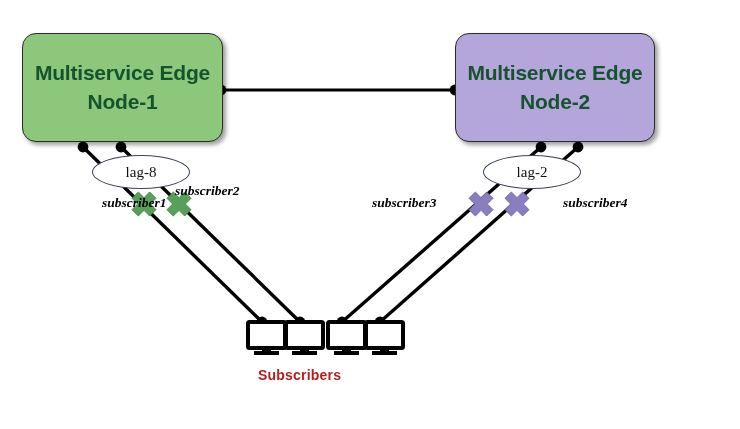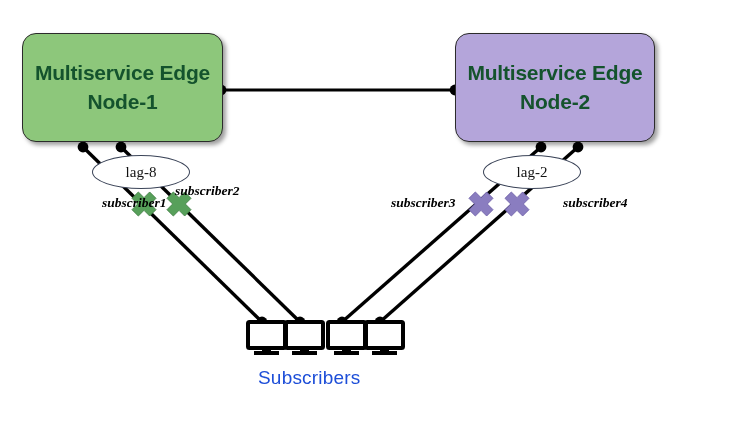--- a/index.html
+++ b/index.html
@@ -60,23 +60,23 @@
     font-family: "Liberation Serif", serif;
     font-weight: bold;
     font-style: italic;
     font-size: 13.5px;
     color: #000000;
     white-space: nowrap;
   }
   .subscribers-caption {
     position: absolute;
     font-family: "Liberation Sans", sans-serif;
-    font-weight: normal;
-    font-size: 19px;
-    color: #1d4ed8;
+    font-weight: bold;
+    font-size: 14px;
+    color: #b91c1c;
     white-space: nowrap;
     letter-spacing: 0.2px;
   }
 </style>
 </head>
 <body>
 
 <div id="canvas">
 
   <svg id="svg-layer" viewBox="0 0 740 429" xmlns="http://www.w3.org/2000/svg">
@@ -163,18 +163,18 @@
   <div class="lag-ellipse" style="left:92px; top:155px; width:98px; height:34px;">
     <span>lag-8</span>
   </div>
 
   <div class="lag-ellipse" style="left:483px; top:155px; width:98px; height:34px;">
     <span>lag-2</span>
   </div>
 
   <div class="sub-label" style="left:54px; top:195px;margin-left:48px;">subscriber1</div>
   <div class="sub-label" style="left:175px; top:183px;">subscriber2</div>
-  <div class="sub-label" style="left:391px; top:195px;">subscriber3</div>
+  <div class="sub-label" style="left:372px; top:195px;">subscriber3</div>
   <div class="sub-label" style="left:563px; top:195px;">subscriber4</div>
 
   <div class="subscribers-caption" style="left:258px; top:367px;">Subscribers</div>
 
 </div>
 
 </body></html>

